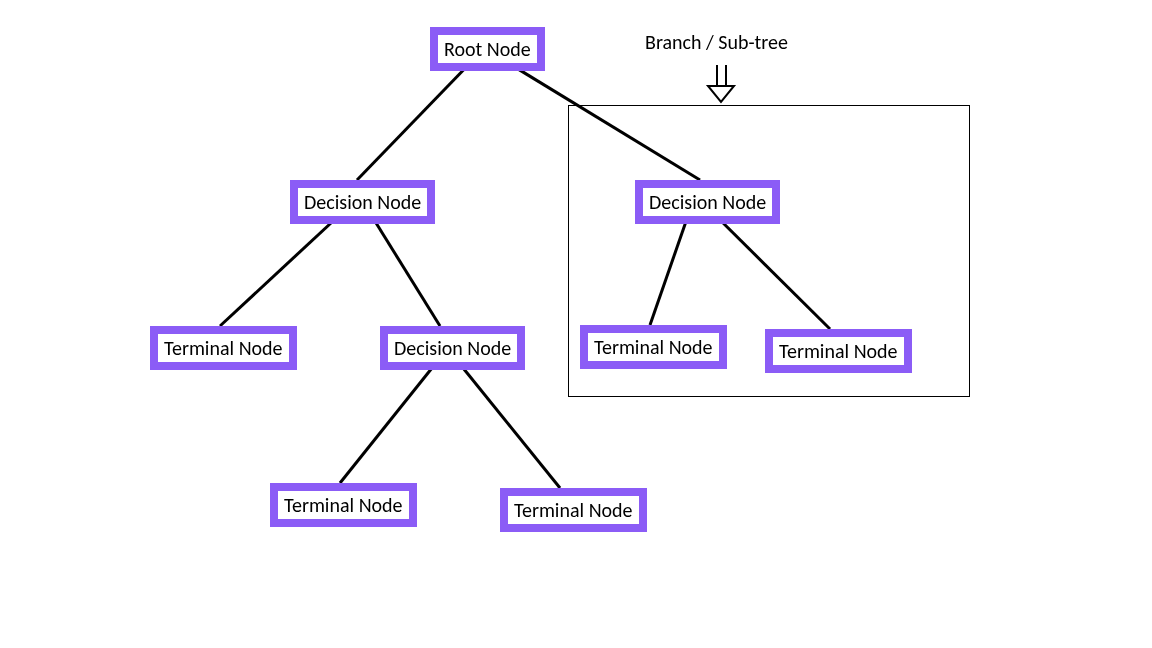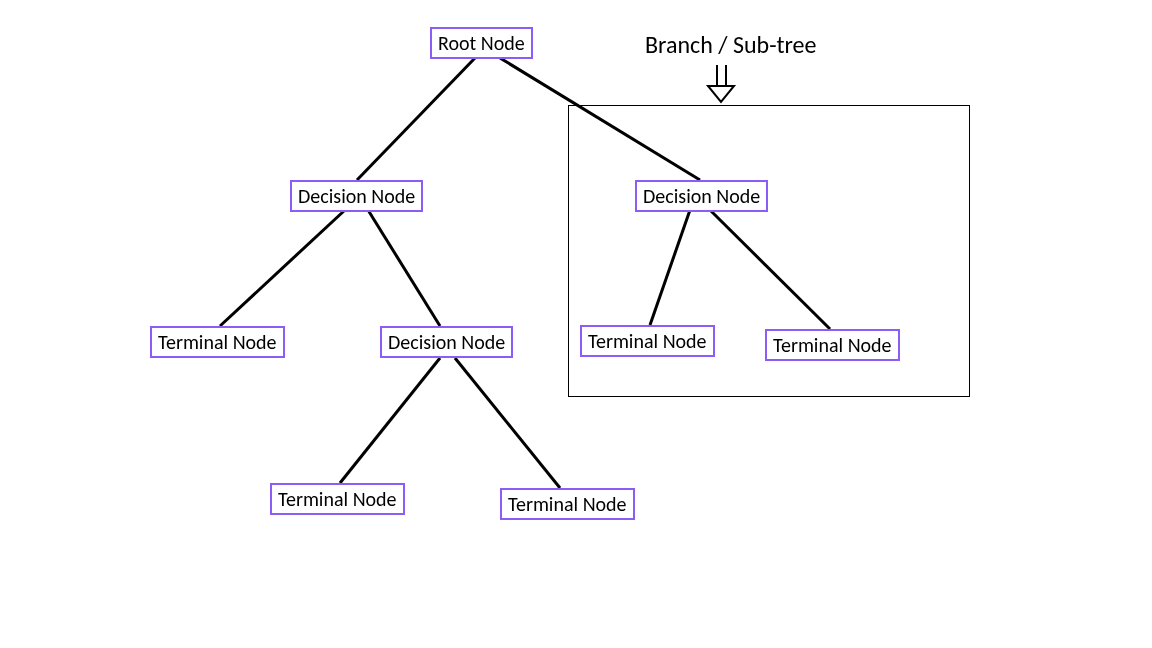--- a/index.html
+++ b/index.html
@@ -6,30 +6,30 @@
       margin: 0;
       padding: 0;
       font-family: Calibri, Arial, sans-serif;
       background: #fff;
       width: 1152px;
       height: 648px;
       position: relative;
     }
     .node-box {
       position: absolute;
-      border: 2px solid #8b5cf6;
+      border: 8px solid #8b5cf6;
       background: #fff;
       padding: 2px 6px;
       font-size: 20px;
       text-align: center;
       white-space: nowrap;
     }
     .annotation {
       position: absolute;
-      font-size: 24px;
+      font-size: 20px;
       white-space: nowrap;
     }
     .subtree-rect {
       position: absolute;
       border: 1px solid #000;
       background: transparent;
     }
     svg.lines {
       position: absolute;
       top: 0;

